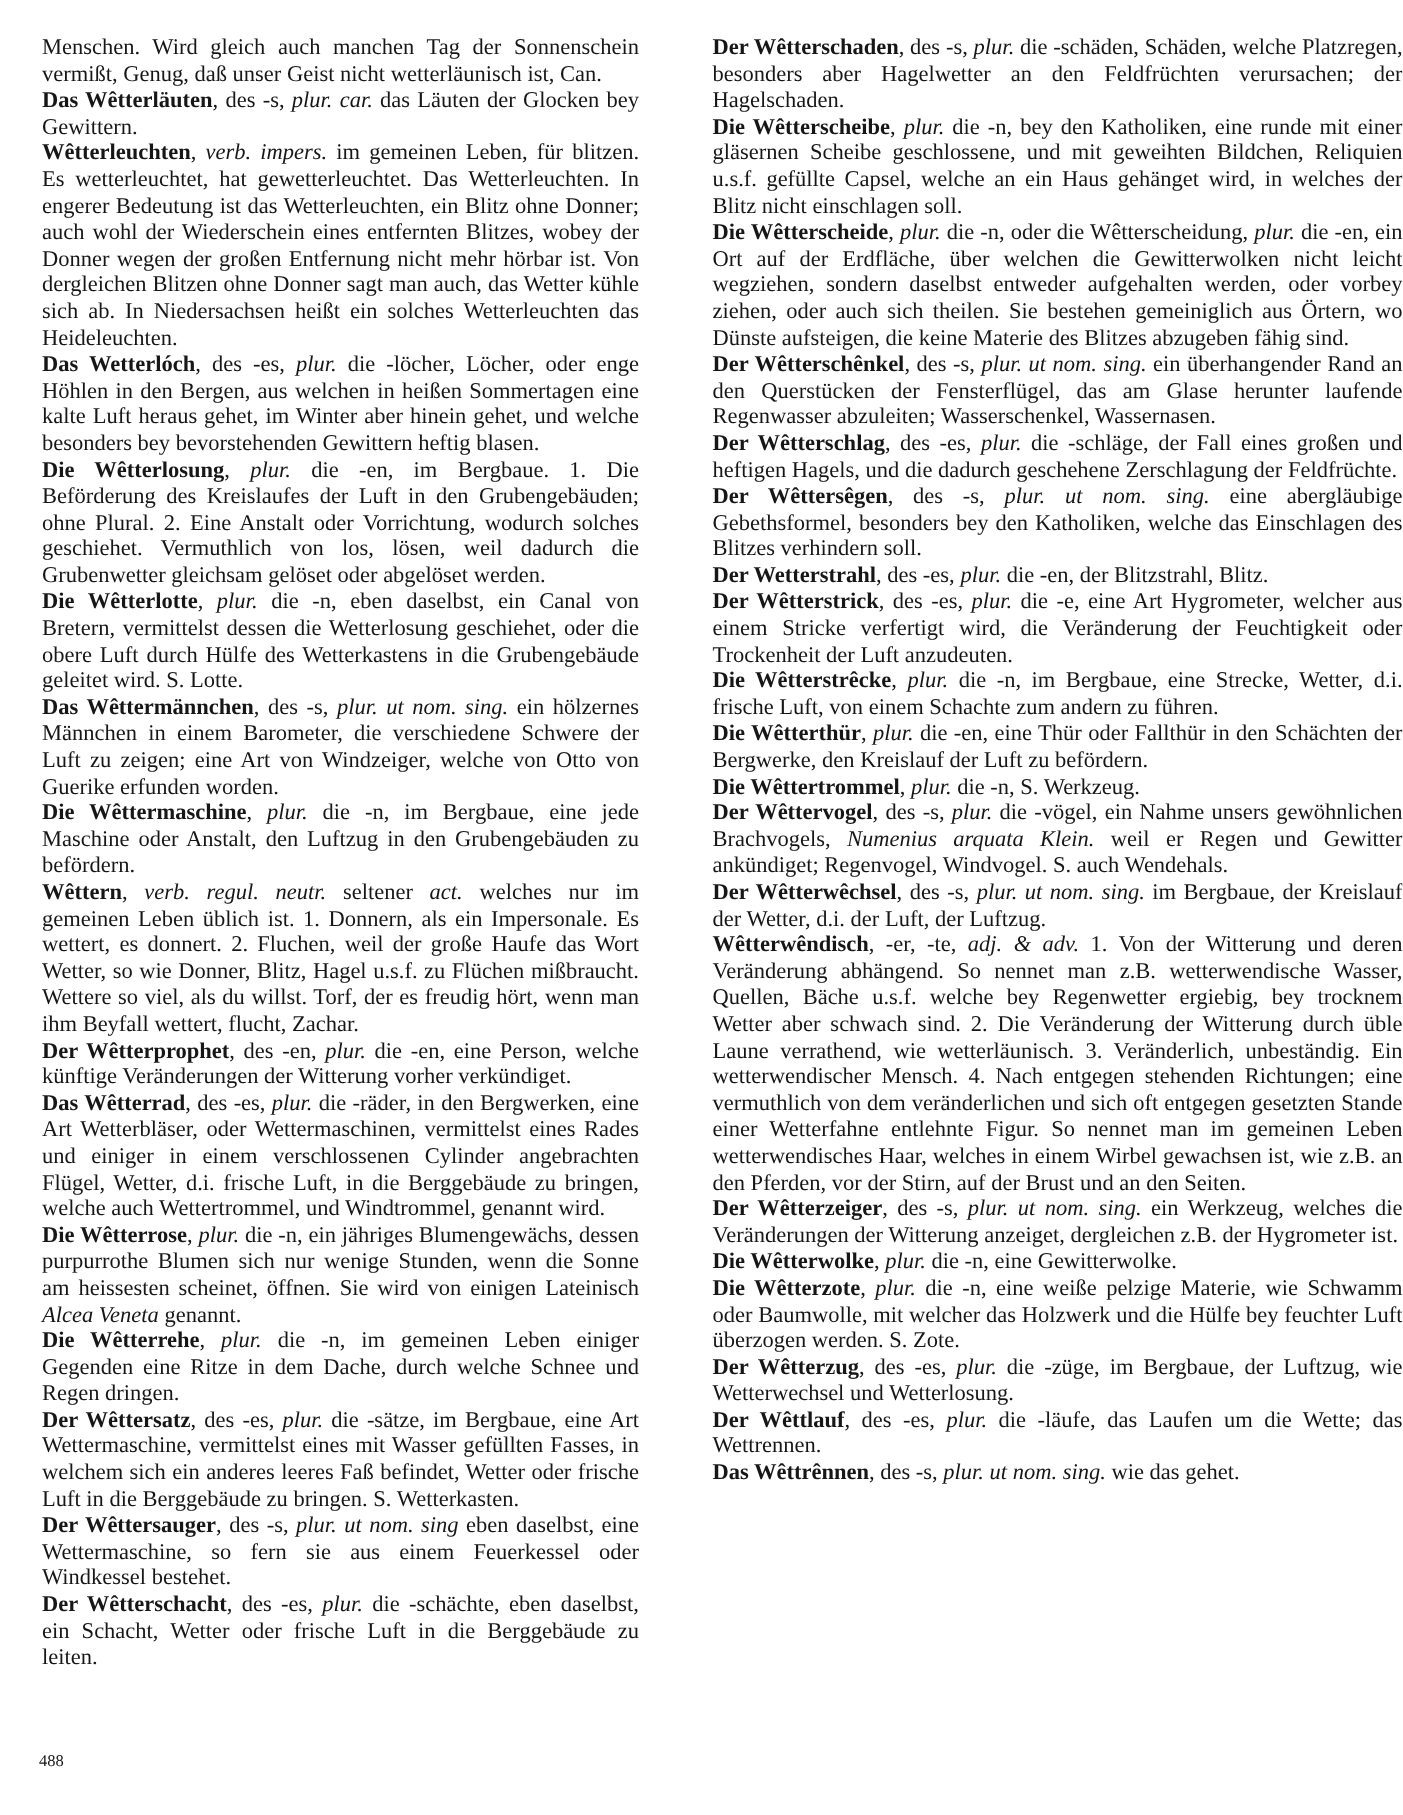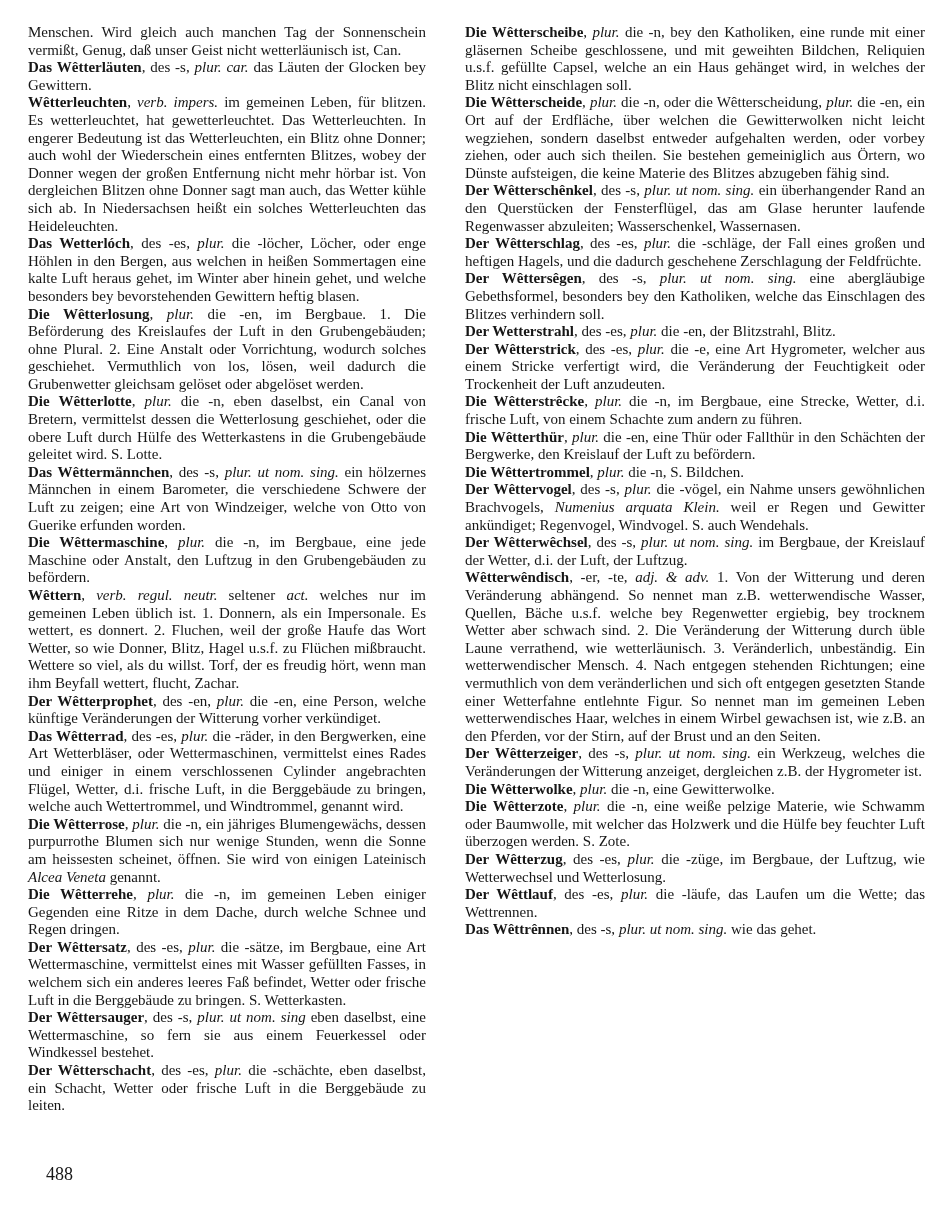--- a/index.html
+++ b/index.html
@@ -16,42 +16,43 @@
   }
   .page {
     position: relative;
     width: 935px;
     height: 1210px;
     box-sizing: border-box;
     padding: 24px 0 0 28px;
   }
   .columns {
     display: flex;
-    gap: 39px;
+    gap: 20px;
+    justify-content: space-between;
   }
   .column {
     font-size: 15px;
     line-height: 17.6px;
     text-align: justify;
     hyphens: auto;
     -webkit-hyphens: auto;
   }
   .column-left  { width: 398px; }
   .column-right { width: 460px; }
   .entry {
     margin: 0;
     padding: 0;
   }
   .entry b { font-weight: bold; }
   .entry i { font-style: italic; }
   .page-number {
     position: absolute;
-    left: 46px;
+    left: 26px;
     top: 1166px;
-    font-size: 18px;
+    font-size: 11px;
     line-height: 17px;
   }
 </style>
 </head>
 <body>
 
 <div class="page">
   <div class="columns">
     <div class="column column-left">
         <p class="entry"><span>Menschen. Wird gleich auch manchen Tag der Sonnenschein vermißt, Genug, daß unser Geist nicht wetterläunisch ist, Can.</span></p>
@@ -65,30 +66,31 @@
         <p class="entry"><b>Wêttern</b><span>, </span><i>verb. regul. neutr.</i><span> seltener </span><i>act.</i><span> welches nur im gemeinen Leben üblich ist. 1. Donnern, als ein Impersonale. Es wettert, es donnert. 2. Fluchen, weil der große Haufe das Wort Wetter, so wie Donner, Blitz, Hagel u.s.f. zu Flüchen mißbraucht. Wettere so viel, als du willst. Torf, der es freudig hört, wenn man ihm Beyfall wettert, flucht, Zachar.</span></p>
         <p class="entry"><b>Der Wêtterprophet</b><span>, des -en, </span><i>plur.</i><span> die -en, eine Person, welche künftige Veränderungen der Witterung vorher verkündiget.</span></p>
         <p class="entry"><b>Das Wêtterrad</b><span>, des -es, </span><i>plur.</i><span> die -räder, in den Bergwerken, eine Art Wetterbläser, oder Wettermaschinen, vermittelst eines Rades und einiger in einem verschlossenen Cylinder angebrachten Flügel, Wetter, d.i. frische Luft, in die Berggebäude zu bringen, welche auch Wettertrommel, und Windtrommel, genannt wird.</span></p>
         <p class="entry"><b>Die Wêtterrose</b><span>, </span><i>plur.</i><span> die -n, ein jähriges Blumengewächs, dessen purpurrothe Blumen sich nur wenige Stunden, wenn die Sonne am heissesten scheinet, öffnen. Sie wird von einigen Lateinisch </span><i>Alcea Veneta</i><span> genannt.</span></p>
         <p class="entry"><b>Die Wêtterrehe</b><span>, </span><i>plur.</i><span> die -n, im gemeinen Leben einiger Gegenden eine Ritze in dem Dache, durch welche Schnee und Regen dringen.</span></p>
         <p class="entry"><b>Der Wêttersatz</b><span>, des -es, </span><i>plur.</i><span> die -sätze, im Bergbaue, eine Art Wettermaschine, vermittelst eines mit Wasser gefüllten Fasses, in welchem sich ein anderes leeres Faß befindet, Wetter oder frische Luft in die Berggebäude zu bringen. S. Wetterkasten.</span></p>
         <p class="entry"><b>Der Wêttersauger</b><span>, des -s, </span><i>plur. ut nom. sing</i><span> eben daselbst, eine Wettermaschine, so fern sie aus einem Feuerkessel oder Windkessel bestehet.</span></p>
         <p class="entry"><b>Der Wêtterschacht</b><span>, des -es, </span><i>plur.</i><span> die -schächte, eben daselbst, ein Schacht, Wetter oder frische Luft in die Berggebäude zu leiten.</span></p>
       </div>
     <div class="column column-right">
+        <p class="entry"><b>Der Wêtterschaden</b><span>, des -s, </span><i>plur.</i><span> die -schäden, Schäden, welche Platzregen, besonders aber Hagelwetter an den Feldfrüchten verursachen; der Hagelschaden.</span></p>
         <p class="entry"><b>Die Wêtterscheibe</b><span>, </span><i>plur.</i><span> die -n, bey den Katholiken, eine runde mit einer gläsernen Scheibe geschlossene, und mit geweihten Bildchen, Reliquien u.s.f. gefüllte Capsel, welche an ein Haus gehänget wird, in welches der Blitz nicht einschlagen soll.</span></p>
         <p class="entry"><b>Die Wêtterscheide</b><span>, </span><i>plur.</i><span> die -n, oder die Wêtterscheidung, </span><i>plur.</i><span> die -en, ein Ort auf der Erdfläche, über welchen die Gewitterwolken nicht leicht wegziehen, sondern daselbst entweder aufgehalten werden, oder vorbey ziehen, oder auch sich theilen. Sie bestehen gemeiniglich aus Örtern, wo Dünste aufsteigen, die keine Materie des Blitzes abzugeben fähig sind.</span></p>
         <p class="entry"><b>Der Wêtterschênkel</b><span>, des -s, </span><i>plur. ut nom. sing.</i><span> ein überhangender Rand an den Querstücken der Fensterflügel, das am Glase herunter laufende Regenwasser abzuleiten; Wasserschenkel, Wassernasen.</span></p>
         <p class="entry"><b>Der Wêtterschlag</b><span>, des -es, </span><i>plur.</i><span> die -schläge, der Fall eines großen und heftigen Hagels, und die dadurch geschehene Zerschlagung der Feldfrüchte.</span></p>
         <p class="entry"><b>Der Wêttersêgen</b><span>, des -s, </span><i>plur. ut nom. sing.</i><span> eine abergläubige Gebethsformel, besonders bey den Katholiken, welche das Einschlagen des Blitzes verhindern soll.</span></p>
         <p class="entry"><b>Der Wetterstrahl</b><span>, des -es, </span><i>plur.</i><span> die -en, der Blitzstrahl, Blitz.</span></p>
         <p class="entry"><b>Der Wêtterstrick</b><span>, des -es, </span><i>plur.</i><span> die -e, eine Art Hygrometer, welcher aus einem Stricke verfertigt wird, die Veränderung der Feuchtigkeit oder Trockenheit der Luft anzudeuten.</span></p>
         <p class="entry"><b>Die Wêtterstrêcke</b><span>, </span><i>plur.</i><span> die -n, im Bergbaue, eine Strecke, Wetter, d.i. frische Luft, von einem Schachte zum andern zu führen.</span></p>
         <p class="entry"><b>Die Wêtterthür</b><span>, </span><i>plur.</i><span> die -en, eine Thür oder Fallthür in den Schächten der Bergwerke, den Kreislauf der Luft zu befördern.</span></p>
-        <p class="entry"><b>Die Wêttertrommel</b><span>, </span><i>plur.</i><span> die -n, S. Bildchen.</span></p>
+        <p class="entry"><b>Die Wêttertrommel</b><span>, </span><i>plur.</i><span> die -n, S. Werkzeug.</span></p>
         <p class="entry"><b>Der Wêttervogel</b><span>, des -s, </span><i>plur.</i><span> die -vögel, ein Nahme unsers gewöhnlichen Brachvogels, </span><i>Numenius arquata Klein.</i><span> weil er Regen und Gewitter ankündiget; Regenvogel, Windvogel. S. auch Wendehals.</span></p>
         <p class="entry"><b>Der Wêtterwêchsel</b><span>, des -s, </span><i>plur. ut nom. sing.</i><span> im Bergbaue, der Kreislauf der Wetter, d.i. der Luft, der Luftzug.</span></p>
         <p class="entry"><b>Wêtterwêndisch</b><span>, -er, -te, </span><i>adj. &amp; adv.</i><span> 1. Von der Witterung und deren Veränderung abhängend. So nennet man z.B. wetterwendische Wasser, Quellen, Bäche u.s.f. welche bey Regenwetter ergiebig, bey trocknem Wetter aber schwach sind. 2. Die Veränderung der Witterung durch üble Laune verrathend, wie wetterläunisch. 3. Veränderlich, unbeständig. Ein wetterwendischer Mensch. 4. Nach entgegen stehenden Richtungen; eine vermuthlich von dem veränderlichen und sich oft entgegen gesetzten Stande einer Wetterfahne entlehnte Figur. So nennet man im gemeinen Leben wetterwendisches Haar, welches in einem Wirbel gewachsen ist, wie z.B. an den Pferden, vor der Stirn, auf der Brust und an den Seiten.</span></p>
         <p class="entry"><b>Der Wêtterzeiger</b><span>, des -s, </span><i>plur. ut nom. sing.</i><span> ein Werkzeug, welches die Veränderungen der Witterung anzeiget, dergleichen z.B. der Hygrometer ist.</span></p>
         <p class="entry"><b>Die Wêtterwolke</b><span>, </span><i>plur.</i><span> die -n, eine Gewitterwolke.</span></p>
         <p class="entry"><b>Die Wêtterzote</b><span>, </span><i>plur.</i><span> die -n, eine weiße pelzige Materie, wie Schwamm oder Baumwolle, mit welcher das Holzwerk und die Hülfe bey feuchter Luft überzogen werden. S. Zote.</span></p>
         <p class="entry"><b>Der Wêtterzug</b><span>, des -es, </span><i>plur.</i><span> die -züge, im Bergbaue, der Luftzug, wie Wetterwechsel und Wetterlosung.</span></p>
         <p class="entry"><b>Der Wêttlauf</b><span>, des -es, </span><i>plur.</i><span> die -läufe, das Laufen um die Wette; das Wettrennen.</span></p>
         <p class="entry"><b>Das Wêttrênnen</b><span>, des -s, </span><i>plur. ut nom. sing.</i><span> wie das gehet.</span></p>
       </div>

